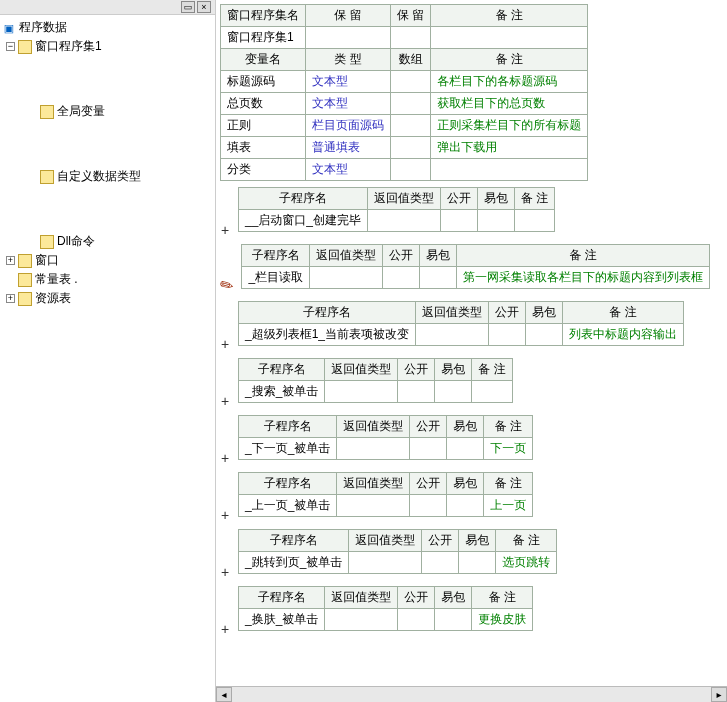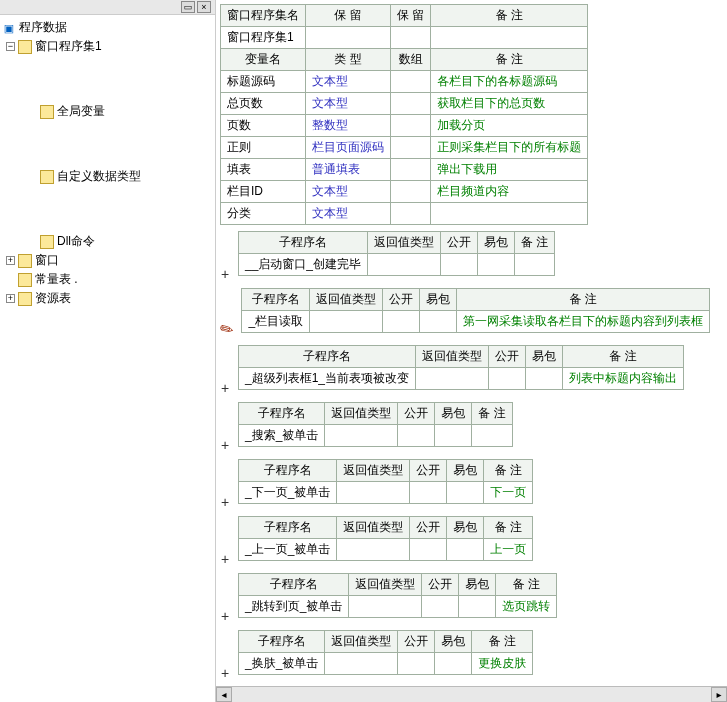--- a/index.html
+++ b/index.html
@@ -115,42 +115,30 @@
               <td></td>
               <td class="green">各栏目下的各标题源码</td>
             </tr>
             <tr>
               <td>总页数</td>
               <td colspan="2" class="blue">文本型</td>
               <td></td>
               <td class="green">获取栏目下的总页数</td>
             </tr>
             <tr>
-              <td>页数</td>
-              <td colspan="2" class="blue">整数型</td>
-              <td></td>
-              <td class="green">加载分页</td>
-            </tr>
-            <tr>
               <td>正则</td>
               <td colspan="2" class="blue">栏目页面源码</td>
               <td></td>
               <td class="green">正则采集栏目下的所有标题</td>
             </tr>
             <tr>
               <td>填表</td>
               <td colspan="2" class="blue">普通填表</td>
               <td></td>
               <td class="green">弹出下载用</td>
-            </tr>
-            <tr>
-              <td>栏目ID</td>
-              <td colspan="2" class="blue">文本型</td>
-              <td></td>
-              <td class="green">栏目频道内容</td>
             </tr>
             <tr>
               <td>分类</td>
               <td colspan="2" class="blue">文本型</td>
               <td></td>
               <td class="green"></td>
             </tr>
           </tbody>
       </table>
       <div id="sub-sections">

